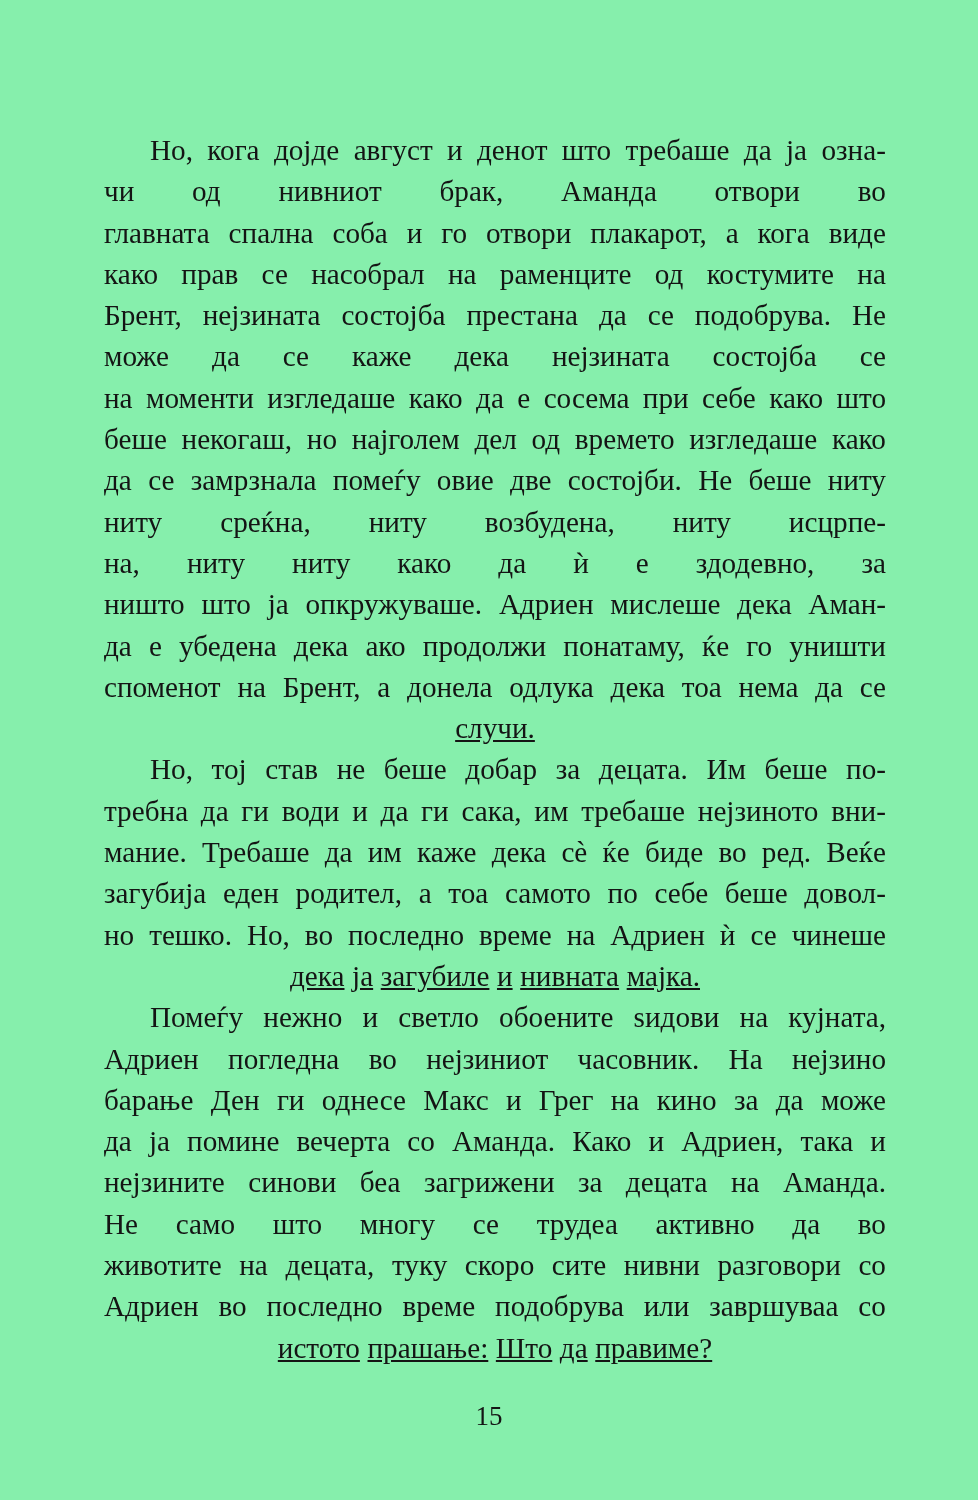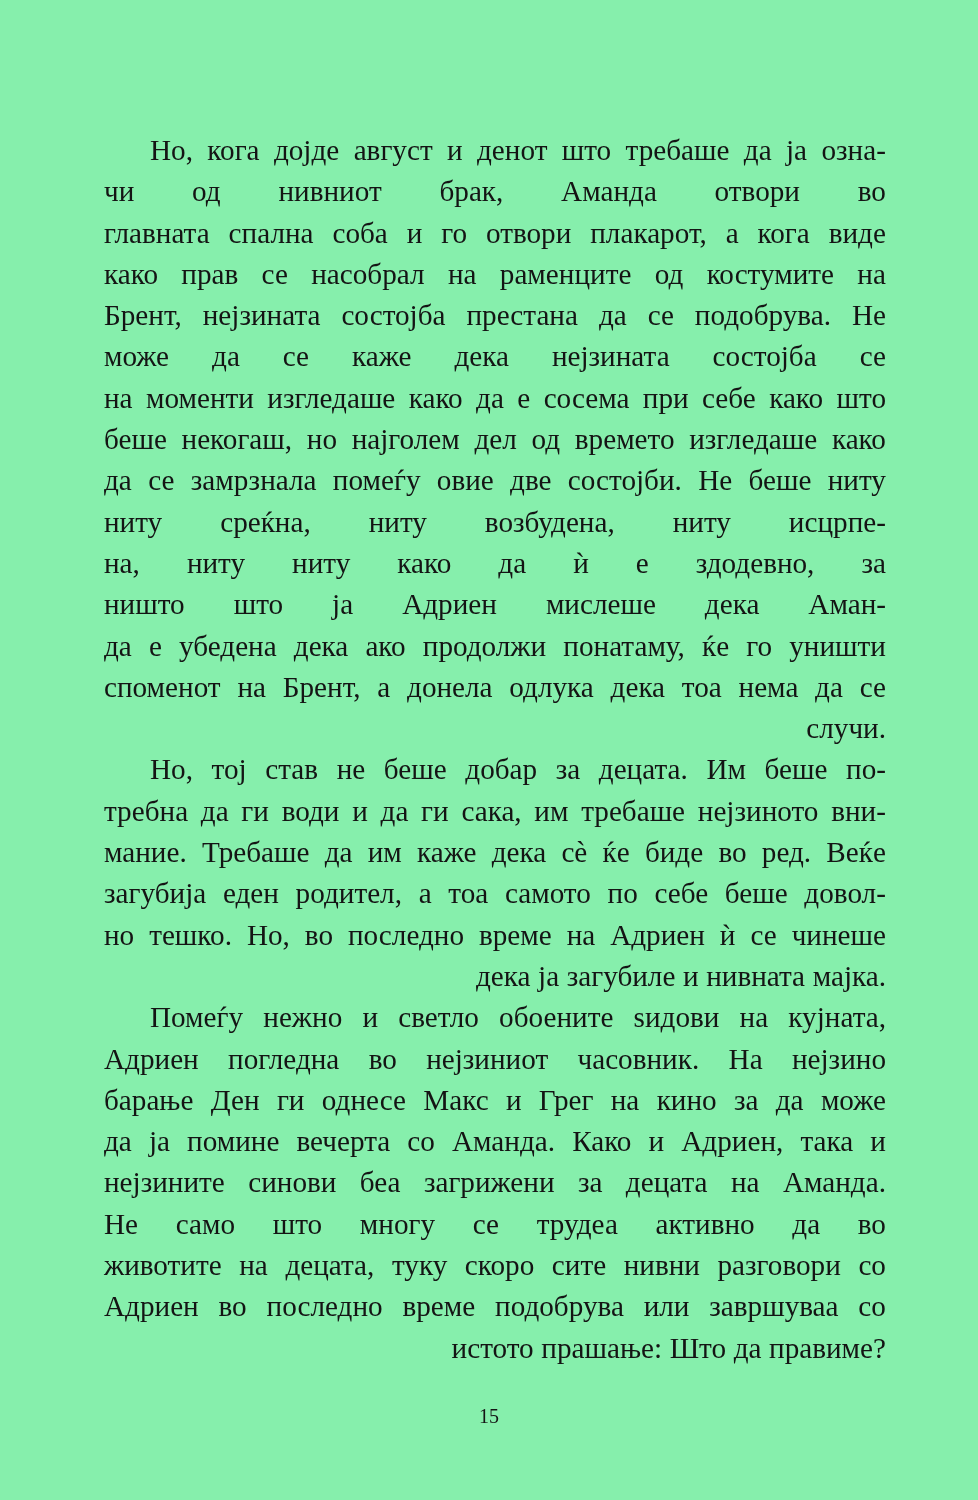--- a/index.html
+++ b/index.html
@@ -54,39 +54,40 @@
   }
   .line > .w {
     white-space: pre;
   }
   
   .line.justified {
     justify-content: space-between;
   }
   
   .line.last {
-    justify-content: flex-end;
+    justify-content: center;
+    text-decoration: underline;
   }
   .line.last > .w + .w {
     margin-left: 0.26em;
   }
   
   .line.indent {
     text-indent: 0;
     padding-left: 46px;
     box-sizing: border-box;
   }
 
   #page-number {
     position: absolute;
     left: 0;
     top: 1400px;
     width: 978px;
     text-align: center;
-    font-size: 20px;
+    font-size: 27px;
     line-height: 32px;
     color: #141414;
     font-family: "Liberation Serif", "DejaVu Serif", serif;
   }
 </style>
 </head>
 <body style="background: rgb(255, 255, 255);">
 
 <div id="page" style="background: #86efac;">
 
@@ -96,21 +97,21 @@
         <div class="line justified"><span class="w">чи</span><span class="w">од</span><span class="w">нивниот</span><span class="w">брак,</span><span class="w">Аманда</span><span class="w">отвори</span><span class="w">во</span></div>
         <div class="line justified"><span class="w">главната</span><span class="w">спална</span><span class="w">соба</span><span class="w">и</span><span class="w">го</span><span class="w">отвори</span><span class="w">плакарот,</span><span class="w">а</span><span class="w">кога</span><span class="w">виде</span></div>
         <div class="line justified"><span class="w">како</span><span class="w">прав</span><span class="w">се</span><span class="w">насобрал</span><span class="w">на</span><span class="w">раменците</span><span class="w">од</span><span class="w">костумите</span><span class="w">на</span></div>
         <div class="line justified"><span class="w">Брент,</span><span class="w">нејзината</span><span class="w">состојба</span><span class="w">престана</span><span class="w">да</span><span class="w">се</span><span class="w">подобрува.</span><span class="w">Не</span></div>
         <div class="line justified"><span class="w">може</span><span class="w">да</span><span class="w">се</span><span class="w">каже</span><span class="w">дека</span><span class="w">нејзината</span><span class="w">состојба</span><span class="w">се</span></div>
         <div class="line justified"><span class="w">на</span><span class="w">моменти</span><span class="w">изгледаше</span><span class="w">како</span><span class="w">да</span><span class="w">е</span><span class="w">сосема</span><span class="w">при</span><span class="w">себе</span><span class="w">како</span><span class="w">што</span></div>
         <div class="line justified"><span class="w">беше</span><span class="w">некогаш,</span><span class="w">но</span><span class="w">најголем</span><span class="w">дел</span><span class="w">од</span><span class="w">времето</span><span class="w">изгледаше</span><span class="w">како</span></div>
         <div class="line justified"><span class="w">да</span><span class="w">се</span><span class="w">замрзнала</span><span class="w">помеѓу</span><span class="w">овие</span><span class="w">две</span><span class="w">состојби.</span><span class="w">Не</span><span class="w">беше</span><span class="w">ниту</span></div>
         <div class="line justified"><span class="w">ниту</span><span class="w">среќна,</span><span class="w">ниту</span><span class="w">возбудена,</span><span class="w">ниту</span><span class="w">исцрпе-</span></div>
         <div class="line justified"><span class="w">на,</span><span class="w">ниту</span><span class="w">ниту</span><span class="w">како</span><span class="w">да</span><span class="w">ѝ</span><span class="w">е</span><span class="w">здодевно,</span><span class="w">за</span></div>
-        <div class="line justified"><span class="w">ништо</span><span class="w">што</span><span class="w">ја</span><span class="w">Адриен</span><span class="w">мислеше</span><span class="w">дека</span><span class="w">Аман-</span></div>
+        <div class="line justified"><span class="w">ништо</span><span class="w">што</span><span class="w">ја</span><span class="w">опкружуваше.</span><span class="w">Адриен</span><span class="w">мислеше</span><span class="w">дека</span><span class="w">Аман-</span></div>
         <div class="line justified"><span class="w">да</span><span class="w">е</span><span class="w">убедена</span><span class="w">дека</span><span class="w">ако</span><span class="w">продолжи</span><span class="w">понатаму,</span><span class="w">ќе</span><span class="w">го</span><span class="w">уништи</span></div>
         <div class="line justified"><span class="w">споменот</span><span class="w">на</span><span class="w">Брент,</span><span class="w">а</span><span class="w">донела</span><span class="w">одлука</span><span class="w">дека</span><span class="w">тоа</span><span class="w">нема</span><span class="w">да</span><span class="w">се</span></div>
         <div class="line last"><span class="w">случи.</span></div>
       </div>
     <div class="para">
         <div class="line justified indent"><span class="w">Но,</span><span class="w">тој</span><span class="w">став</span><span class="w">не</span><span class="w">беше</span><span class="w">добар</span><span class="w">за</span><span class="w">децата.</span><span class="w">Им</span><span class="w">беше</span><span class="w">по-</span></div>
         <div class="line justified"><span class="w">требна</span><span class="w">да</span><span class="w">ги</span><span class="w">води</span><span class="w">и</span><span class="w">да</span><span class="w">ги</span><span class="w">сака,</span><span class="w">им</span><span class="w">требаше</span><span class="w">нејзиното</span><span class="w">вни-</span></div>
         <div class="line justified"><span class="w">мание.</span><span class="w">Требаше</span><span class="w">да</span><span class="w">им</span><span class="w">каже</span><span class="w">дека</span><span class="w">сè</span><span class="w">ќе</span><span class="w">биде</span><span class="w">во</span><span class="w">ред.</span><span class="w">Веќе</span></div>
         <div class="line justified"><span class="w">загубија</span><span class="w">еден</span><span class="w">родител,</span><span class="w">а</span><span class="w">тоа</span><span class="w">самото</span><span class="w">по</span><span class="w">себе</span><span class="w">беше</span><span class="w">довол-</span></div>
         <div class="line justified"><span class="w">но</span><span class="w">тешко.</span><span class="w">Но,</span><span class="w">во</span><span class="w">последно</span><span class="w">време</span><span class="w">на</span><span class="w">Адриен</span><span class="w">ѝ</span><span class="w">се</span><span class="w">чинеше</span></div>

